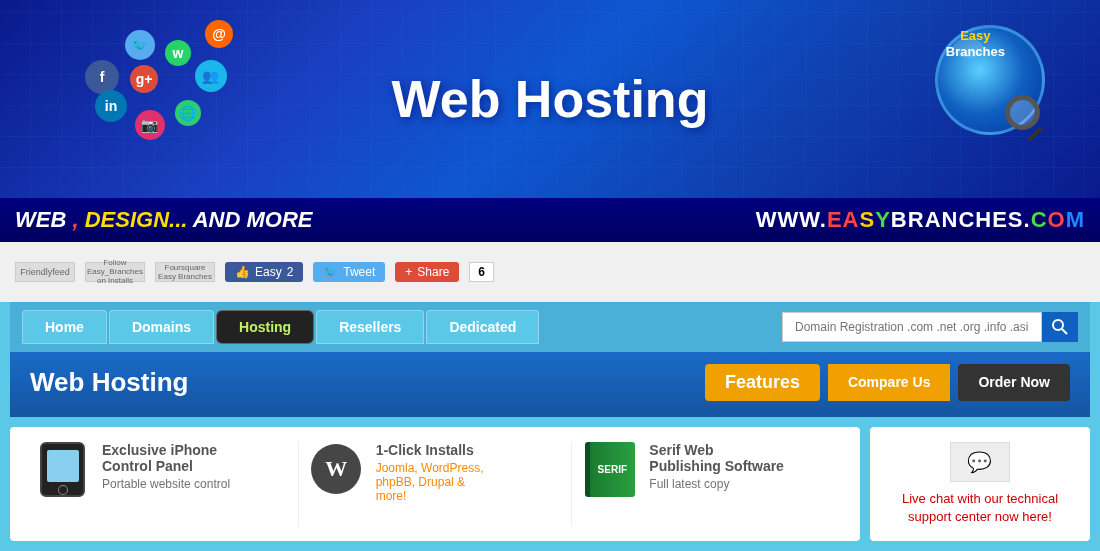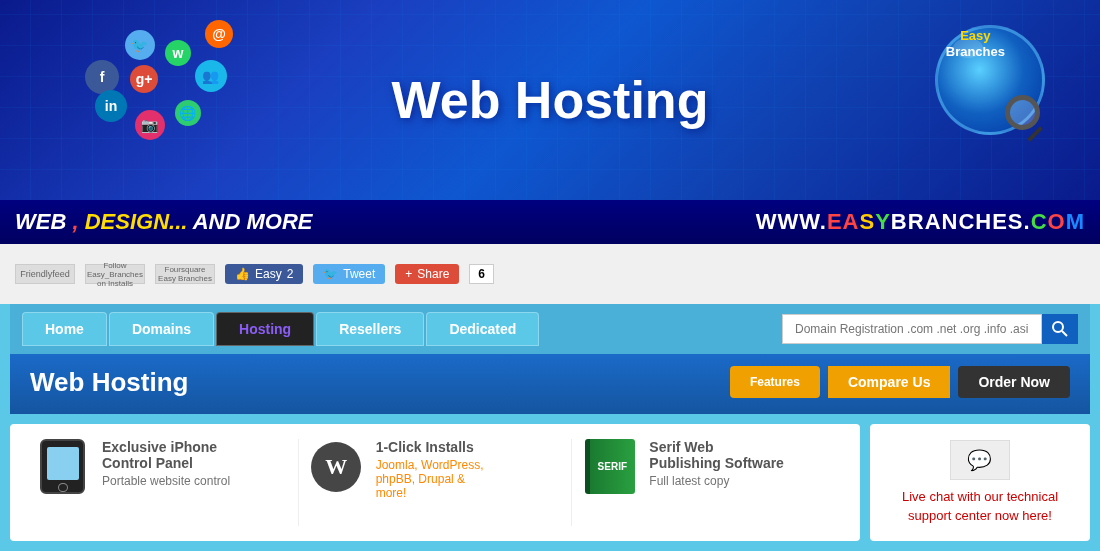--- a/index.html
+++ b/index.html
@@ -294,21 +294,22 @@
       border: 1px solid rgba(255,255,255,0.3);
     }
 
     .nav-tab.default {
       background: #5bc8e8;
       color: white;
     }
 
     .nav-tab.active {
       background: #222;
-      color: #8b5cf6;
+      color: #bef264;
+      border-radius: 6px;
     }
 
     .search-bar {
       display: flex;
       align-items: center;
     }
 
     .search-input {
       width: 260px;
       padding: 7px 12px;
@@ -347,21 +348,21 @@
       display: flex;
       gap: 8px;
     }
 
     .btn-features {
       background: #f0a000;
       color: white;
       padding: 8px 20px;
       border: none;
       border-radius: 4px;
-      font-size: 12px;
+      font-size: 18px;
       font-weight: bold;
       cursor: pointer;
     }
 
     .btn-compare {
       background: #f0a000;
       color: white;
       padding: 8px 20px;
       border: none;
       border-radius: 0;

